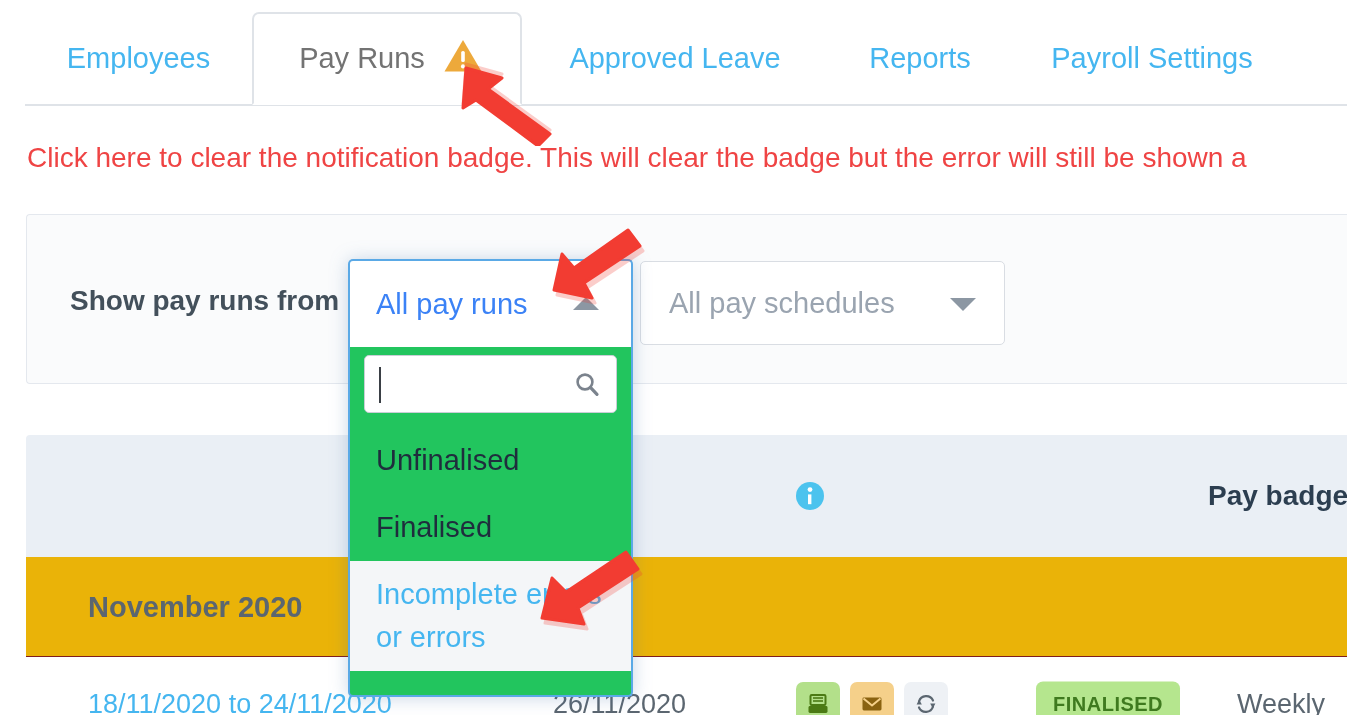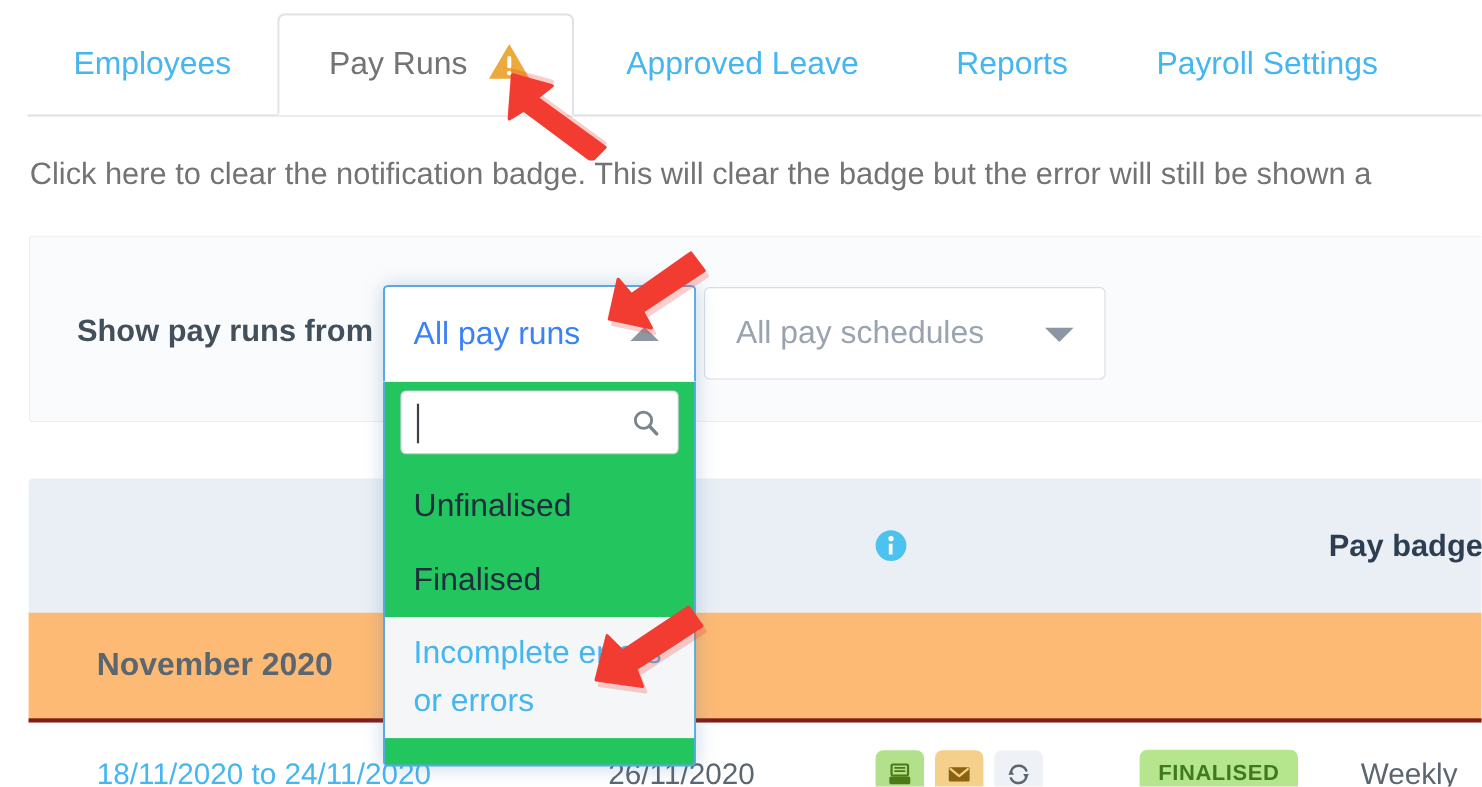--- a/index.html
+++ b/index.html
@@ -59,21 +59,21 @@
     margin-left: 18px;
     position: relative;
     top: 1px;
   }
 
   
   .notice {
     position: absolute;
     left: 27px; top: 142px;
     font-size: 28px;
-    color: #737373;
+    color: #ef4444;
     white-space: nowrap;
     cursor: pointer;
   }
 
   
   .filterbar {
     position: absolute;
     left: 26px; top: 214px;
     width: 1321px; height: 170px;
     background: #fafbfc;
@@ -220,23 +220,23 @@
   .th-period   { left: 36px; }
   .th-paid     { left: 530px; }
   .th-schedule { left: 1182px; }
   .info-icon {
     position: absolute;
     left: 766px; top: 50%;
     margin-top: -18px;
   }
   .group-row {
     height: 100px;
-    background: #fdba74;
-    position: relative;
-    border-bottom: 4px solid #7f1d1d;
+    background: #eab308;
+    position: relative;
+    border-bottom: 1px solid #7f1d1d;
   }
   .group-label {
     position: absolute;
     left: 62px; top: 50%;
     transform: translateY(-50%);
     font-size: 29px;
     font-weight: bold;
     color: #5b6670;
     white-space: nowrap;
   }

